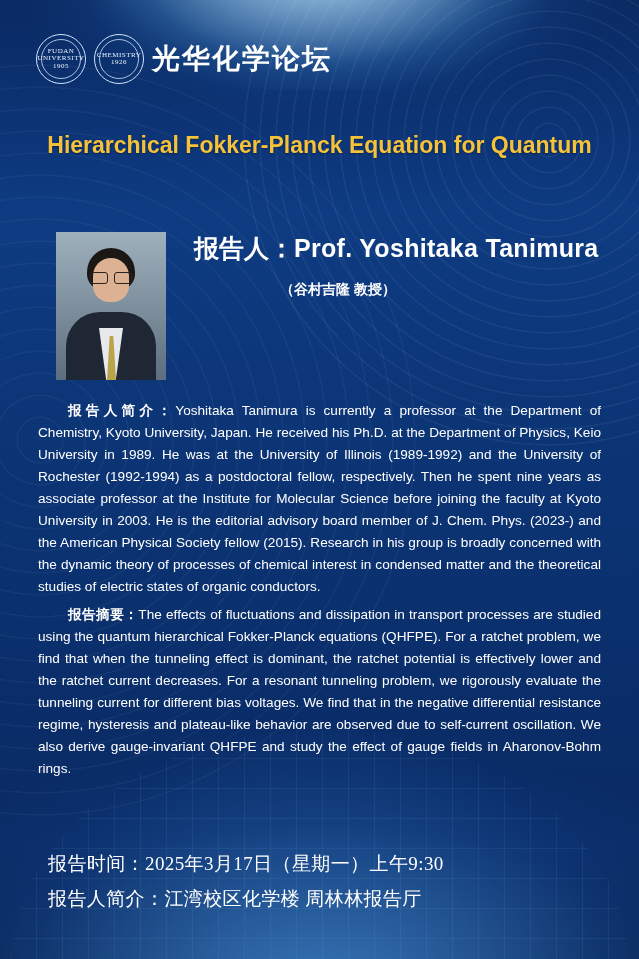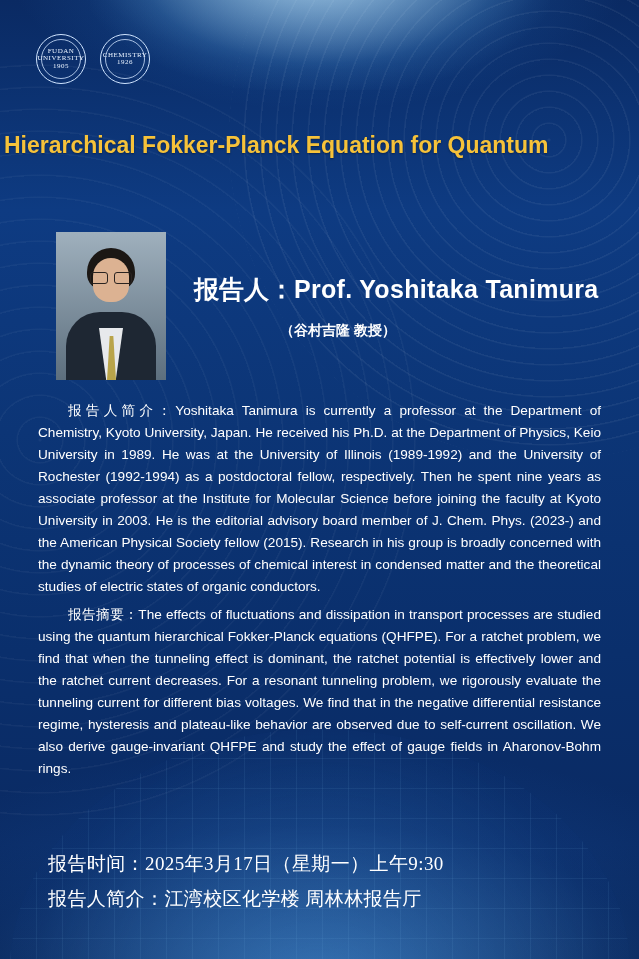--- a/index.html
+++ b/index.html
@@ -62,21 +62,21 @@
     background: radial-gradient(ellipse at 50% 0%, rgba(210,240,255,0.65), rgba(120,200,255,0.12) 55%, rgba(0,0,0,0) 75%);
     pointer-events: none;
   }
 
   
   .header {
     position: absolute;
     top: 34px; left: 36px;
     display: flex;
     align-items: center;
-    gap: 14px;
+    gap: 8px;
   }
   .seal {
     width: 50px; height: 50px;
     border-radius: 50%;
     border: 1.6px solid #cfe4ff;
     position: relative;
     display: flex; align-items: center; justify-content: center;
     color: #e8f2ff;
     box-sizing: border-box;
   }
@@ -100,36 +100,35 @@
     font-size: 28px;
     letter-spacing: 2px;
     font-weight: bold;
     font-family: "Liberation Sans", sans-serif;
   }
 
   
   .talk-title {
     position: absolute;
     top: 128px; left: 0; right: 0;
-    text-align: left;
+    text-align: center;
     color: #f6c23a;
     font-size: 23px;
     font-weight: bold;
     line-height: 1.48;
-    padding: 0 4px;
+    padding: 0 16px;
     box-sizing: border-box;
     text-shadow: 0 1px 2px rgba(0,0,0,0.35);
   }
 
   
   .speaker-row {
     position: absolute;
     top: 232px; left: 56px;
     display: flex;
-    align-items: center;
   }
   .photo {
     width: 110px; height: 148px;
     background: linear-gradient(180deg, #8a9aa8 0%, #6f8190 35%, #4e5f6e 100%);
     position: relative;
     overflow: hidden;
     border: 0;
     flex: none;
   }
   .photo .bg { position:absolute; inset:0; background: linear-gradient(180deg,#9fb0bd,#5d6f7e); }
@@ -196,21 +195,21 @@
     position: absolute;
     top: 400px; left: 38px;
     width: 563px;
     color: #ffffff;
     font-size: 13.6px;
     line-height: 1.62;
     text-align: justify;
   }
   .body-text p { margin: 0 0 6px 0; text-indent: 2.2em; }
   .body-text p.p2 { margin-top: 4px; }
-  .lead { font-weight: normal; }
+  .lead { font-weight: bold; }
 
   
   .footer {
     position: absolute;
     left: 48px;
     top: 846px;
     color: #ffffff;
   }
   .footer div {
     font-size: 19px;
@@ -228,20 +227,21 @@
   <div class="globe"></div>
   <div class="topglow"></div>
 
   <div class="header">
     <div class="seal">
       <div class="sealtext">FUDAN UNIVERSITY 1905</div>
     </div>
     <div class="seal">
       <div class="sealtext">CHEMISTRY 1926</div>
     </div>
+    <div class="forum-title">光华化学论坛</div>
   </div>
 
   <div class="talk-title">
     <div>Hierarchical Fokker-Planck Equation for Quantum</div>
   </div>
 
   <div class="speaker-row">
     <div class="photo">
       <div class="bg"></div>
       <div class="body"></div>

